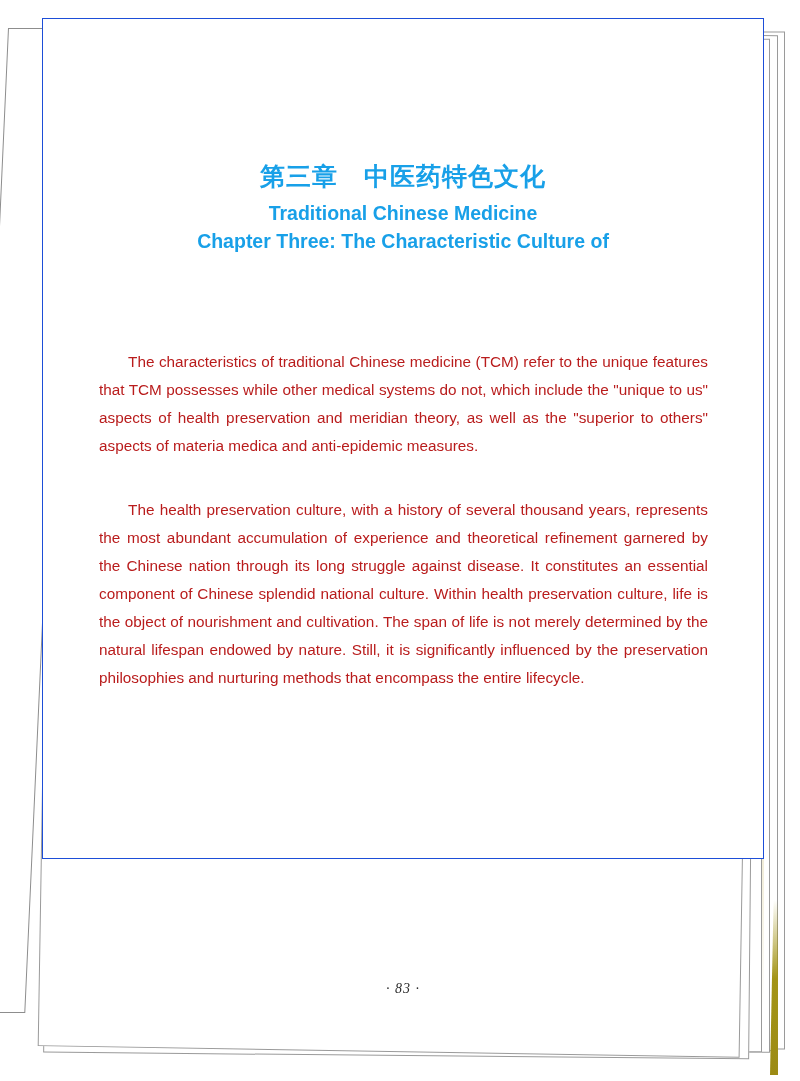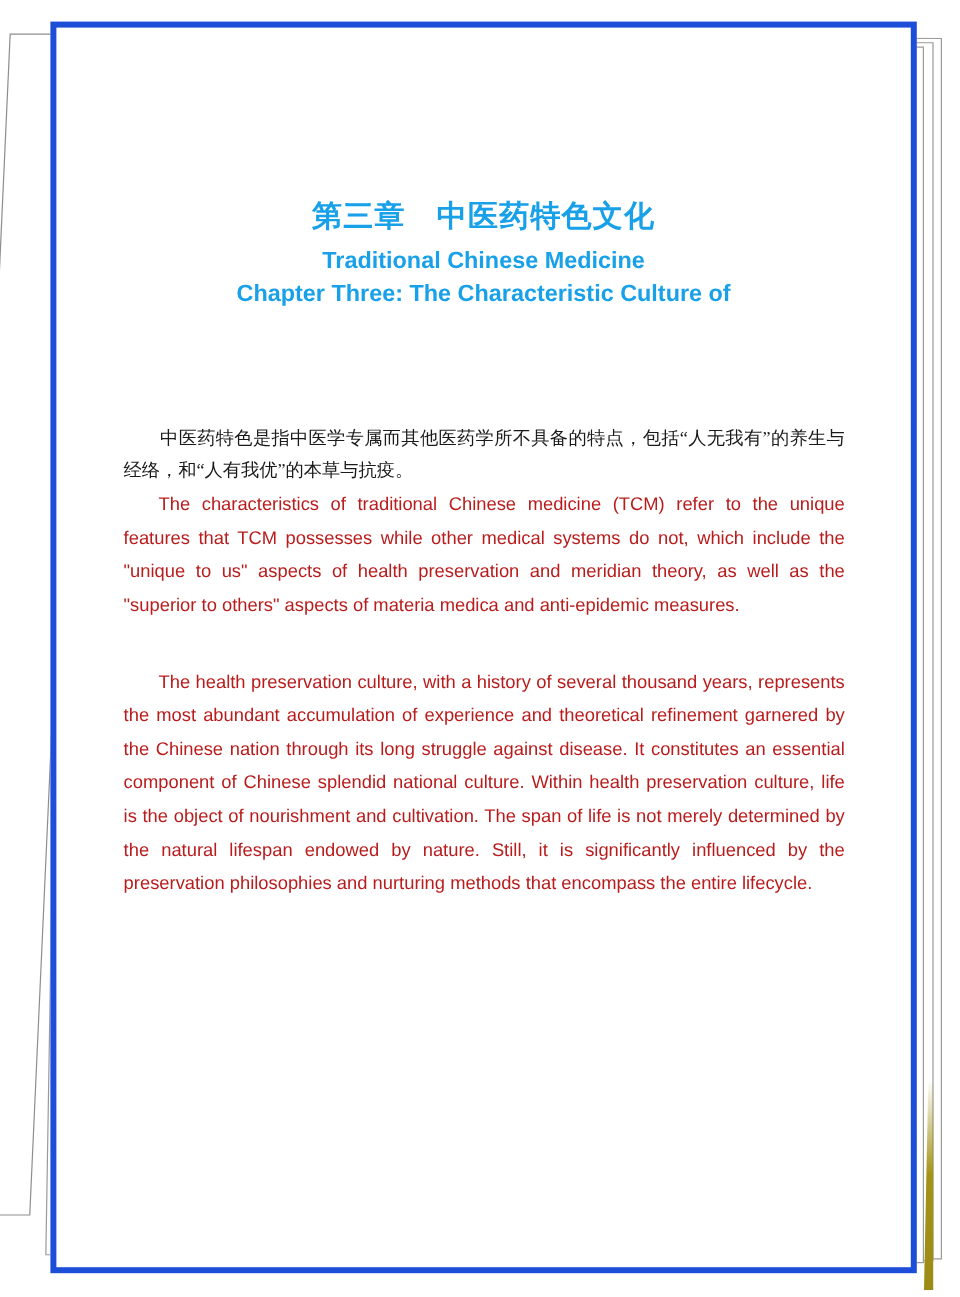--- a/index.html
+++ b/index.html
@@ -78,23 +78,23 @@
     height: 960px;
     background: linear-gradient(to bottom, rgba(226,214,160,0) 0%, rgba(214,200,140,.55) 40%, rgba(214,200,140,.55) 75%, rgba(226,214,160,0) 100%);
   }
 
   
   .page {
     position: absolute;
     top: 18px;
     left: 42px;
     width: 722px;
-    height: 1043px;
-    background: #ffffff;
-    border: 5px solid #1d4ed8;
+    height: 841px;
+    background: #ffffff;
+    border: 1px solid #1d4ed8;
     box-sizing: border-box;
   }
 
   .page-inner {
     position: absolute;
     left: 0; right: 0; top: 0; bottom: 0;
     padding: 0 28px;
   }
 
   
@@ -201,28 +201,28 @@
     <h1 class="chapter-cn">第三章　中医药特色文化</h1>
 
     <div class="chapter-en">
       <div>Traditional Chinese Medicine</div>
       <div>Chapter Three: The Characteristic Culture of</div>
     </div>
 
     <div class="gap-intro"></div>
 
     <div class="body-block">
-      <p class="cn">中医药特色是指中医学专属而其他医药学所不具备的特点，包括“人无我有”的养生与经络，和“人有我优”的本草与抗疫。</p>
       <p class="en">The characteristics of traditional Chinese medicine (TCM) refer to the unique features that TCM possesses while other medical systems do not, which include the "unique to us" aspects of health preservation and meridian theory, as well as the "superior to others" aspects of materia medica and anti-epidemic measures.</p>
     </div>
 
     <div class="gap-before-section"></div>
 
 
     <div class="gap-after-section"></div>
 
     <div class="body-block">
       <p class="en">The health preservation culture, with a history of several thousand years, represents the most abundant accumulation of experience and theoretical refinement garnered by the Chinese nation through its long struggle against disease. It constitutes an essential component of Chinese splendid national culture. Within health preservation culture, life is the object of nourishment and cultivation. The span of life is not merely determined by the natural lifespan endowed by nature. Still, it is significantly influenced by the preservation philosophies and nurturing methods that encompass the entire lifecycle.</p>
     </div>
 
   </div>
 
+  <div class="page-number">· 83 ·</div>
 </div>
 
 </body></html>

